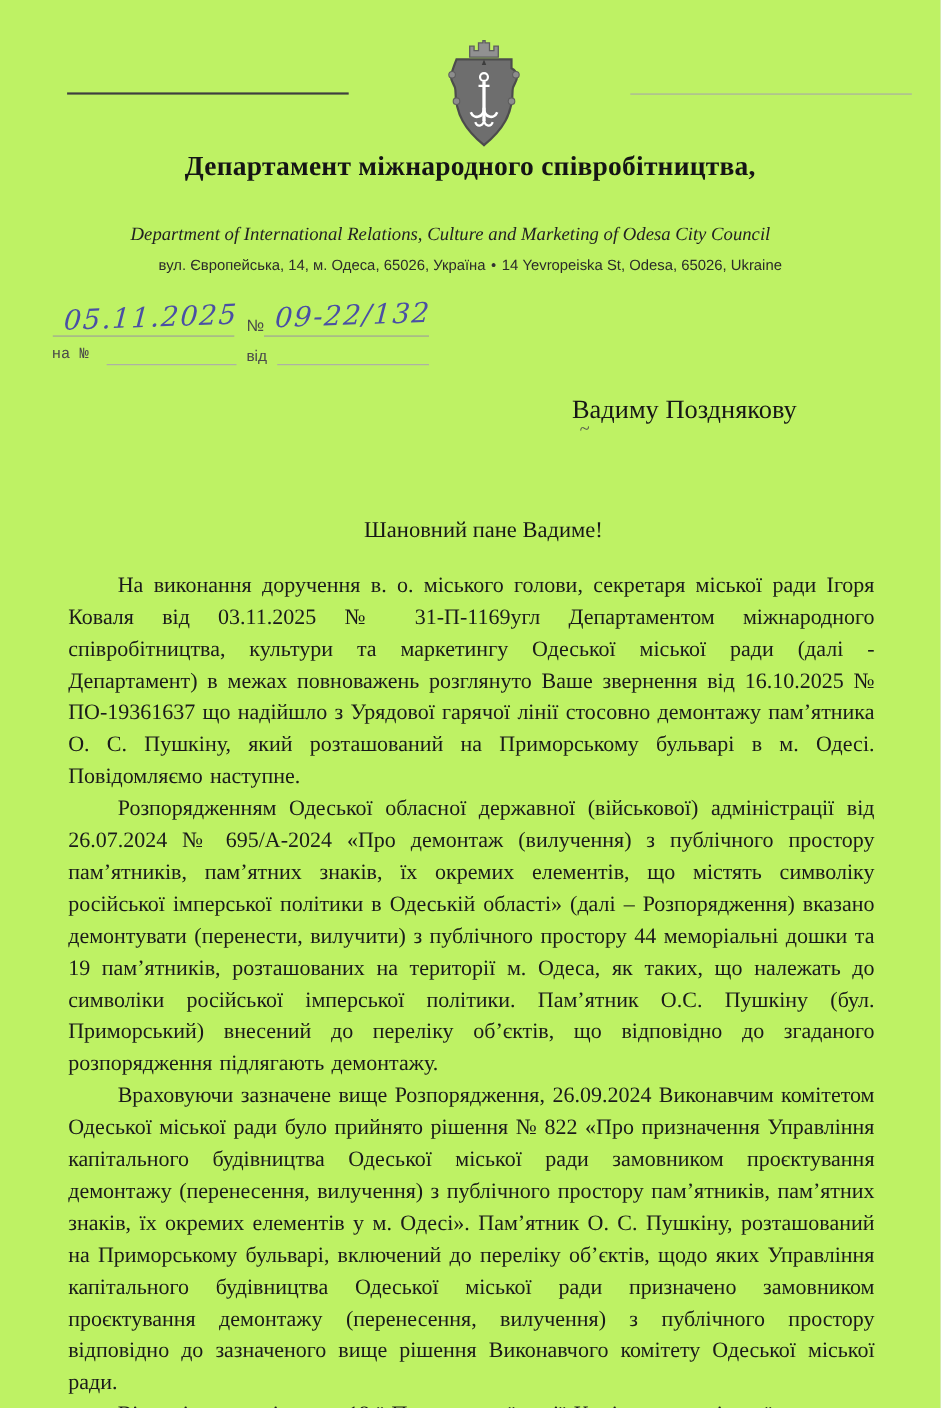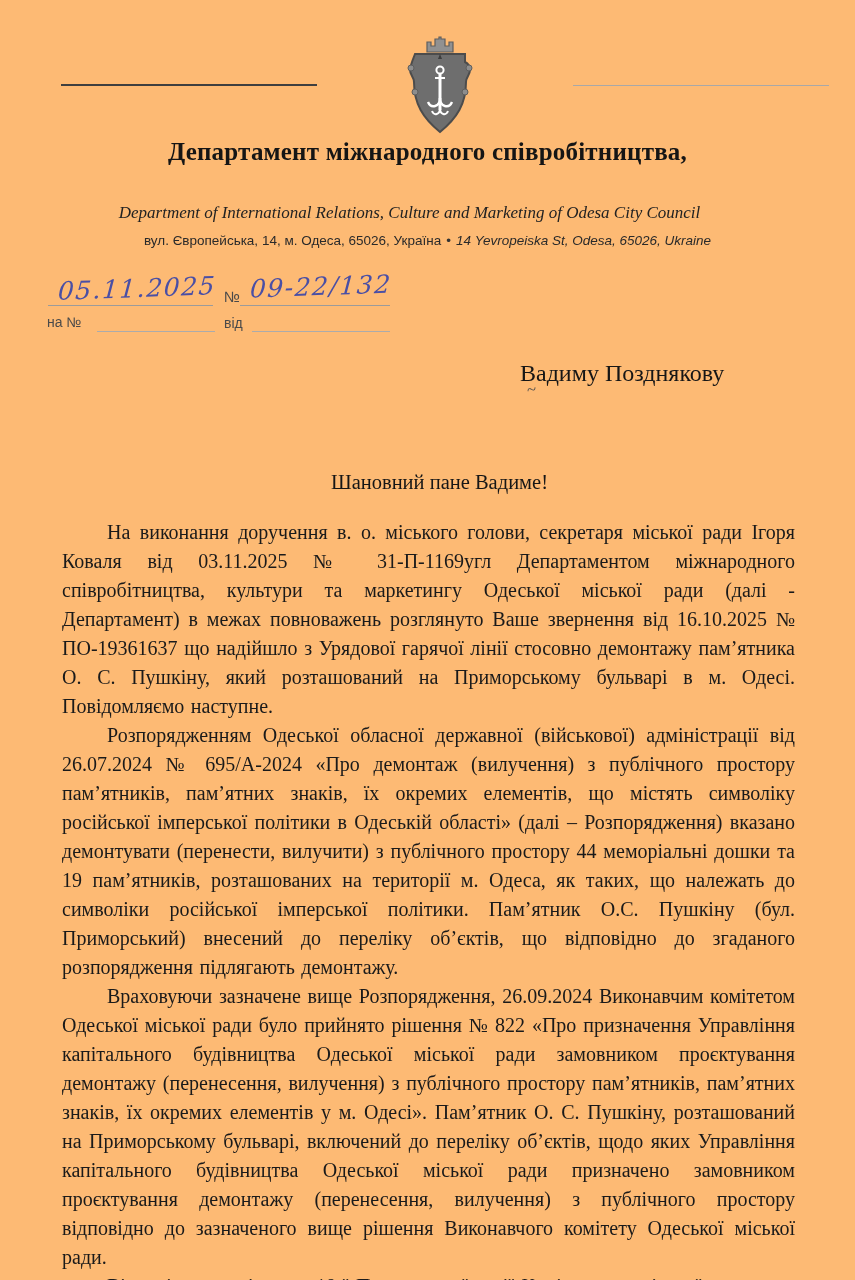--- a/index.html
+++ b/index.html
@@ -1,18 +1,18 @@
 <!DOCTYPE html>
 <html><head>
 <meta charset="utf-8">
 <style>
   html,body{margin:0;padding:0;background:#e8e8e8;}
   .page{
     position:relative; width:855px; height:1280px; margin:0 auto;
-    background:#fdba74; overflow:hidden;
+    background:#bef264; overflow:hidden;
     font-family:"Liberation Serif", serif; color:#1c1c1c;
   }
   
   .rule{position:absolute; background:#4a4a4a;}
   .rule.left{left:61px; top:84px; width:256px; height:2px; background:#3f3f3f;}
   .rule.right{left:573px; top:85px; width:256px; height:1px; background:#a8a8a8;}
   .emblem{position:absolute; left:403px; top:34px; width:74px; height:104px;}
   .title{
     position:absolute; left:0; width:855px; text-align:center;
     font-size:25px; font-weight:bold; color:#151515; letter-spacing:.2px;
@@ -22,41 +22,41 @@
   .title-en{
     position:absolute; left:0; top:203px; width:819px; text-align:center;
     font-style:italic; font-size:17px; color:#222;
   }
   .addr{
     position:absolute; left:0; width:855px; text-align:center;
     font-family:"Liberation Sans", sans-serif; font-size:13.5px; color:#2a2a2a;
   }
   .addr.l1{top:233px;}
   .addr.l2{top:256px;}
-  .addr .en{font-style:italic;}
+  .addr .en{}
   .addr .sep{padding:0 5px; color:#333;}
   
   .hand{
     position:absolute; font-family:"DejaVu Serif", serif; font-style:italic;
     color:#4a4fa5; font-size:25px; letter-spacing:1.5px; white-space:nowrap;
     transform:rotate(-2deg) skewX(-6deg);
   }
   .hand.date{left:58px; top:274px;}
   .hand.number{left:250px; top:272px;}
   .blank-line{position:absolute; height:1px; background:#9b9b9b;}
   .blank-line.r1a{left:48px;  top:305px; width:165px;}
   .blank-line.r1b{left:240px; top:305px; width:150px;}
   .blank-line.r2a{left:97px;  top:331px; width:118px; background:#ababab;}
   .blank-line.r2b{left:252px; top:331px; width:138px; background:#ababab;}
   .ref-label{
     position:absolute; font-family:"Liberation Sans", sans-serif;
     font-size:14px; color:#4a4a4a;
   }
   .ref-label.no{left:224px; top:288px; font-size:15px;}
-  .ref-label.nano{left:47px; top:314px;}
+  .ref-label.nano{left:47px; top:314px;font-family:Liberation Mono, monospace;}
   .ref-label.vid{left:224px; top:315px;}
   
   .recipient{
     position:absolute; left:520px; top:360px; font-size:24px; color:#161616;
     white-space:nowrap;
   }
   .pen-mark{
     position:absolute; left:527px; top:380px; font-size:17px; color:#4c4c4c;
     transform:rotate(-8deg);
   }

